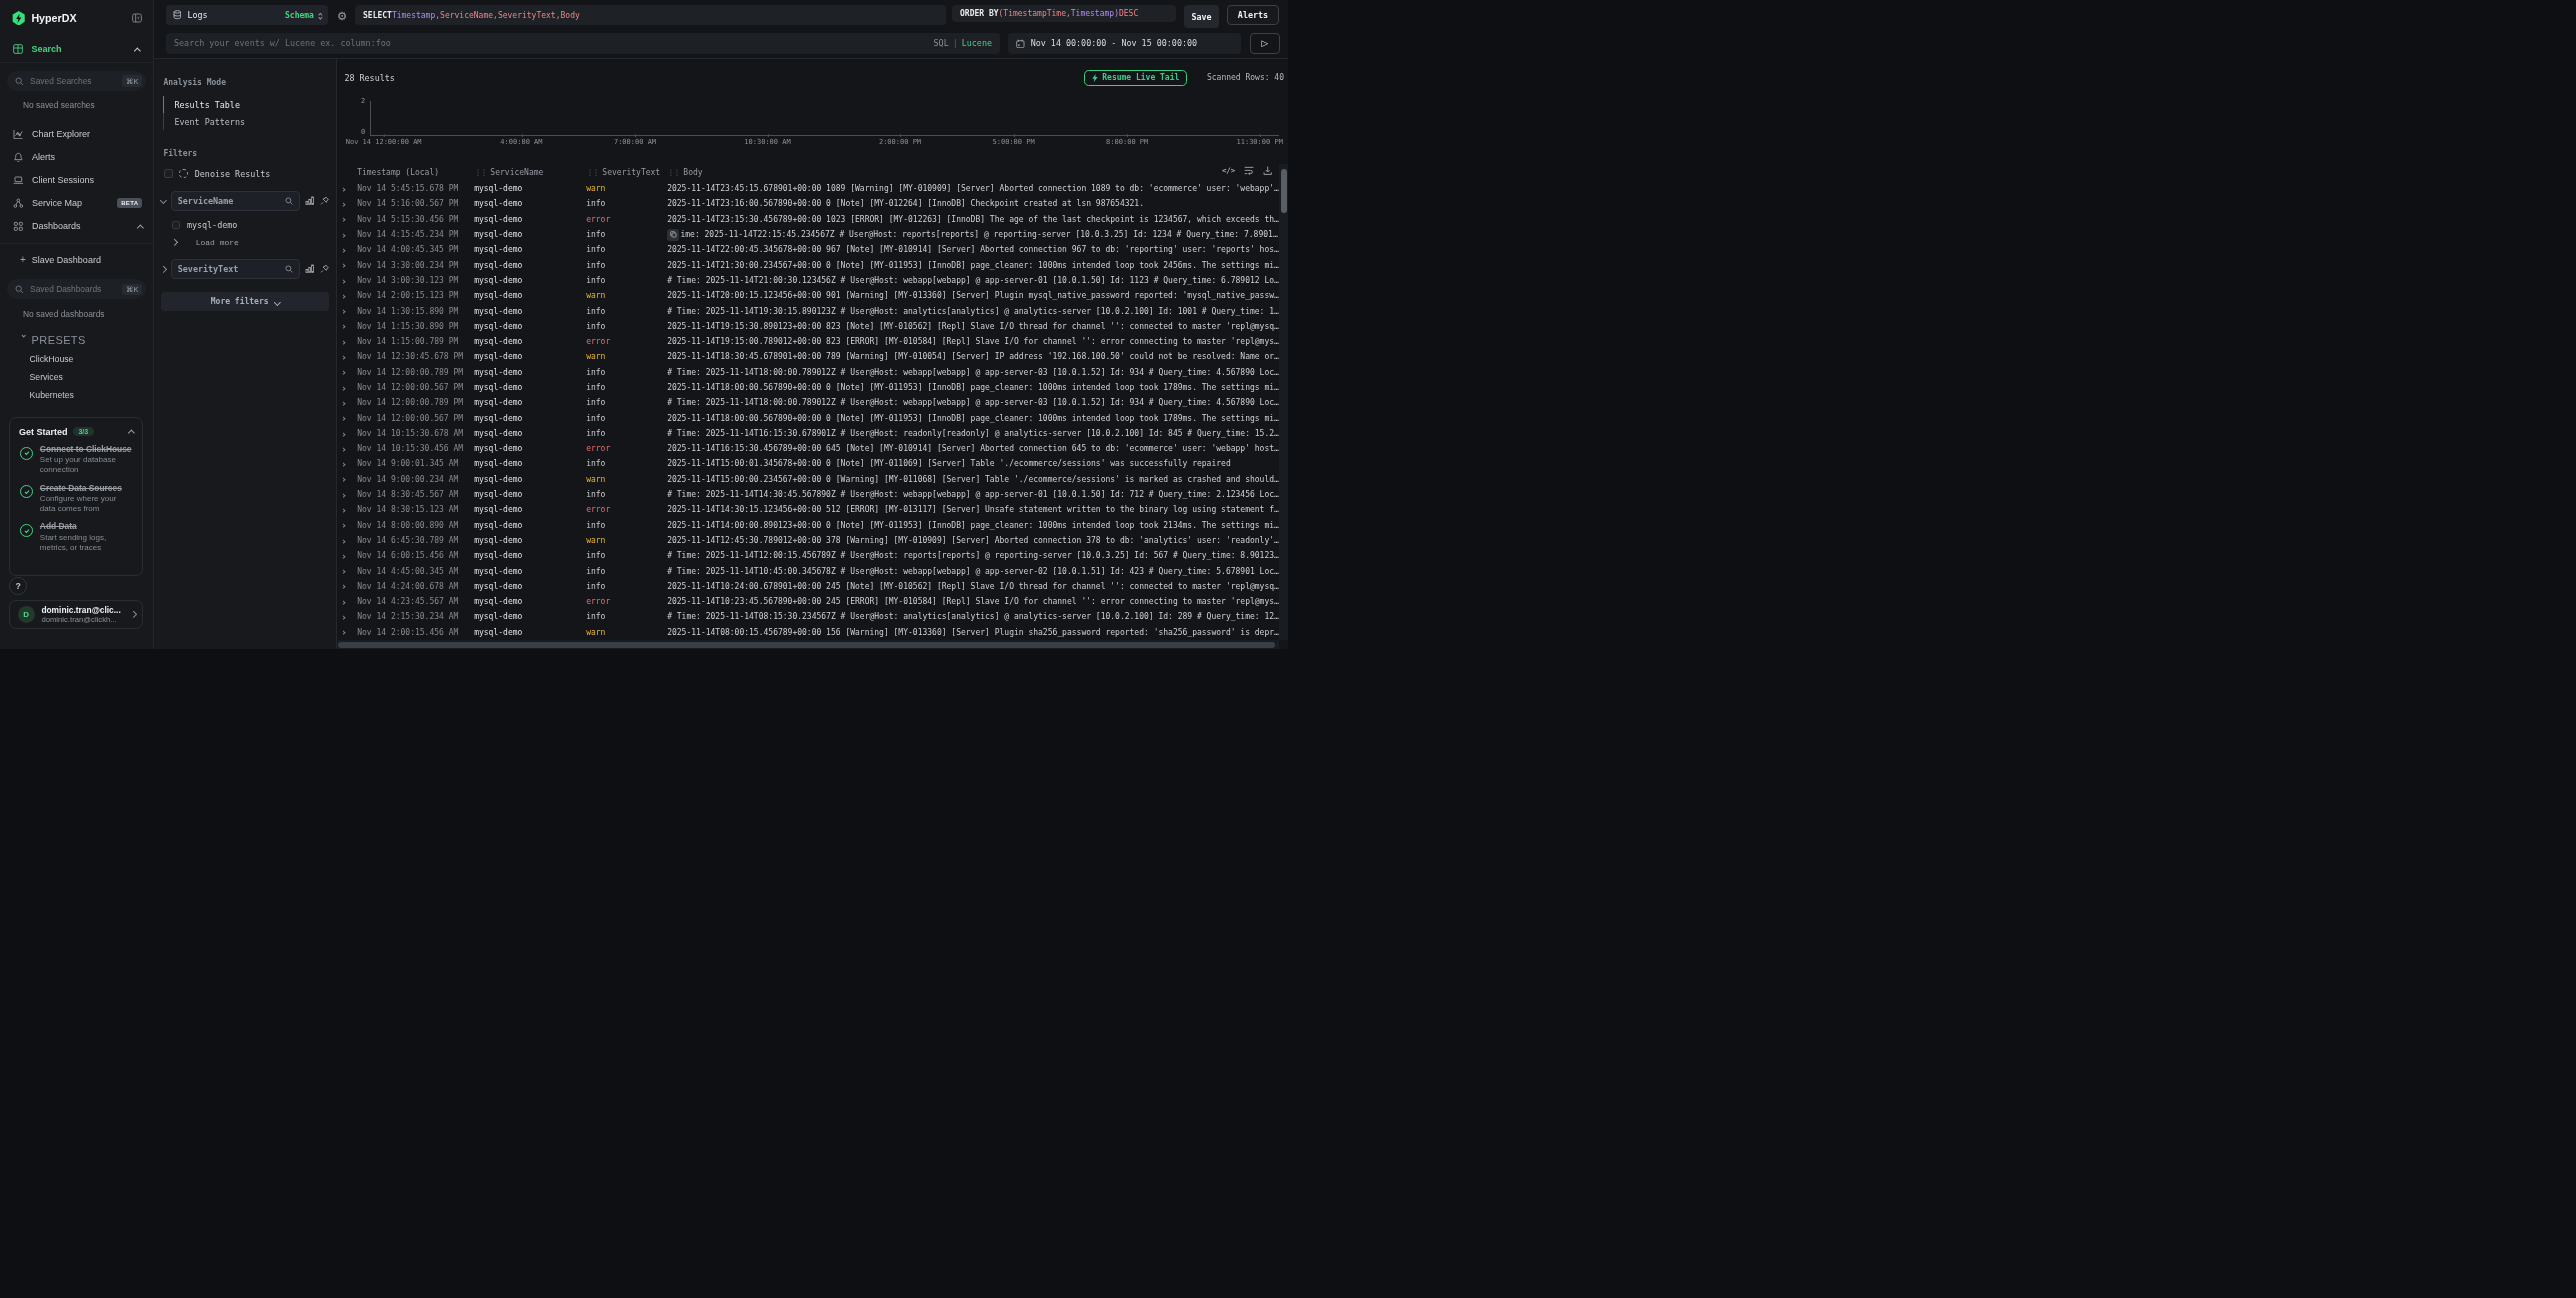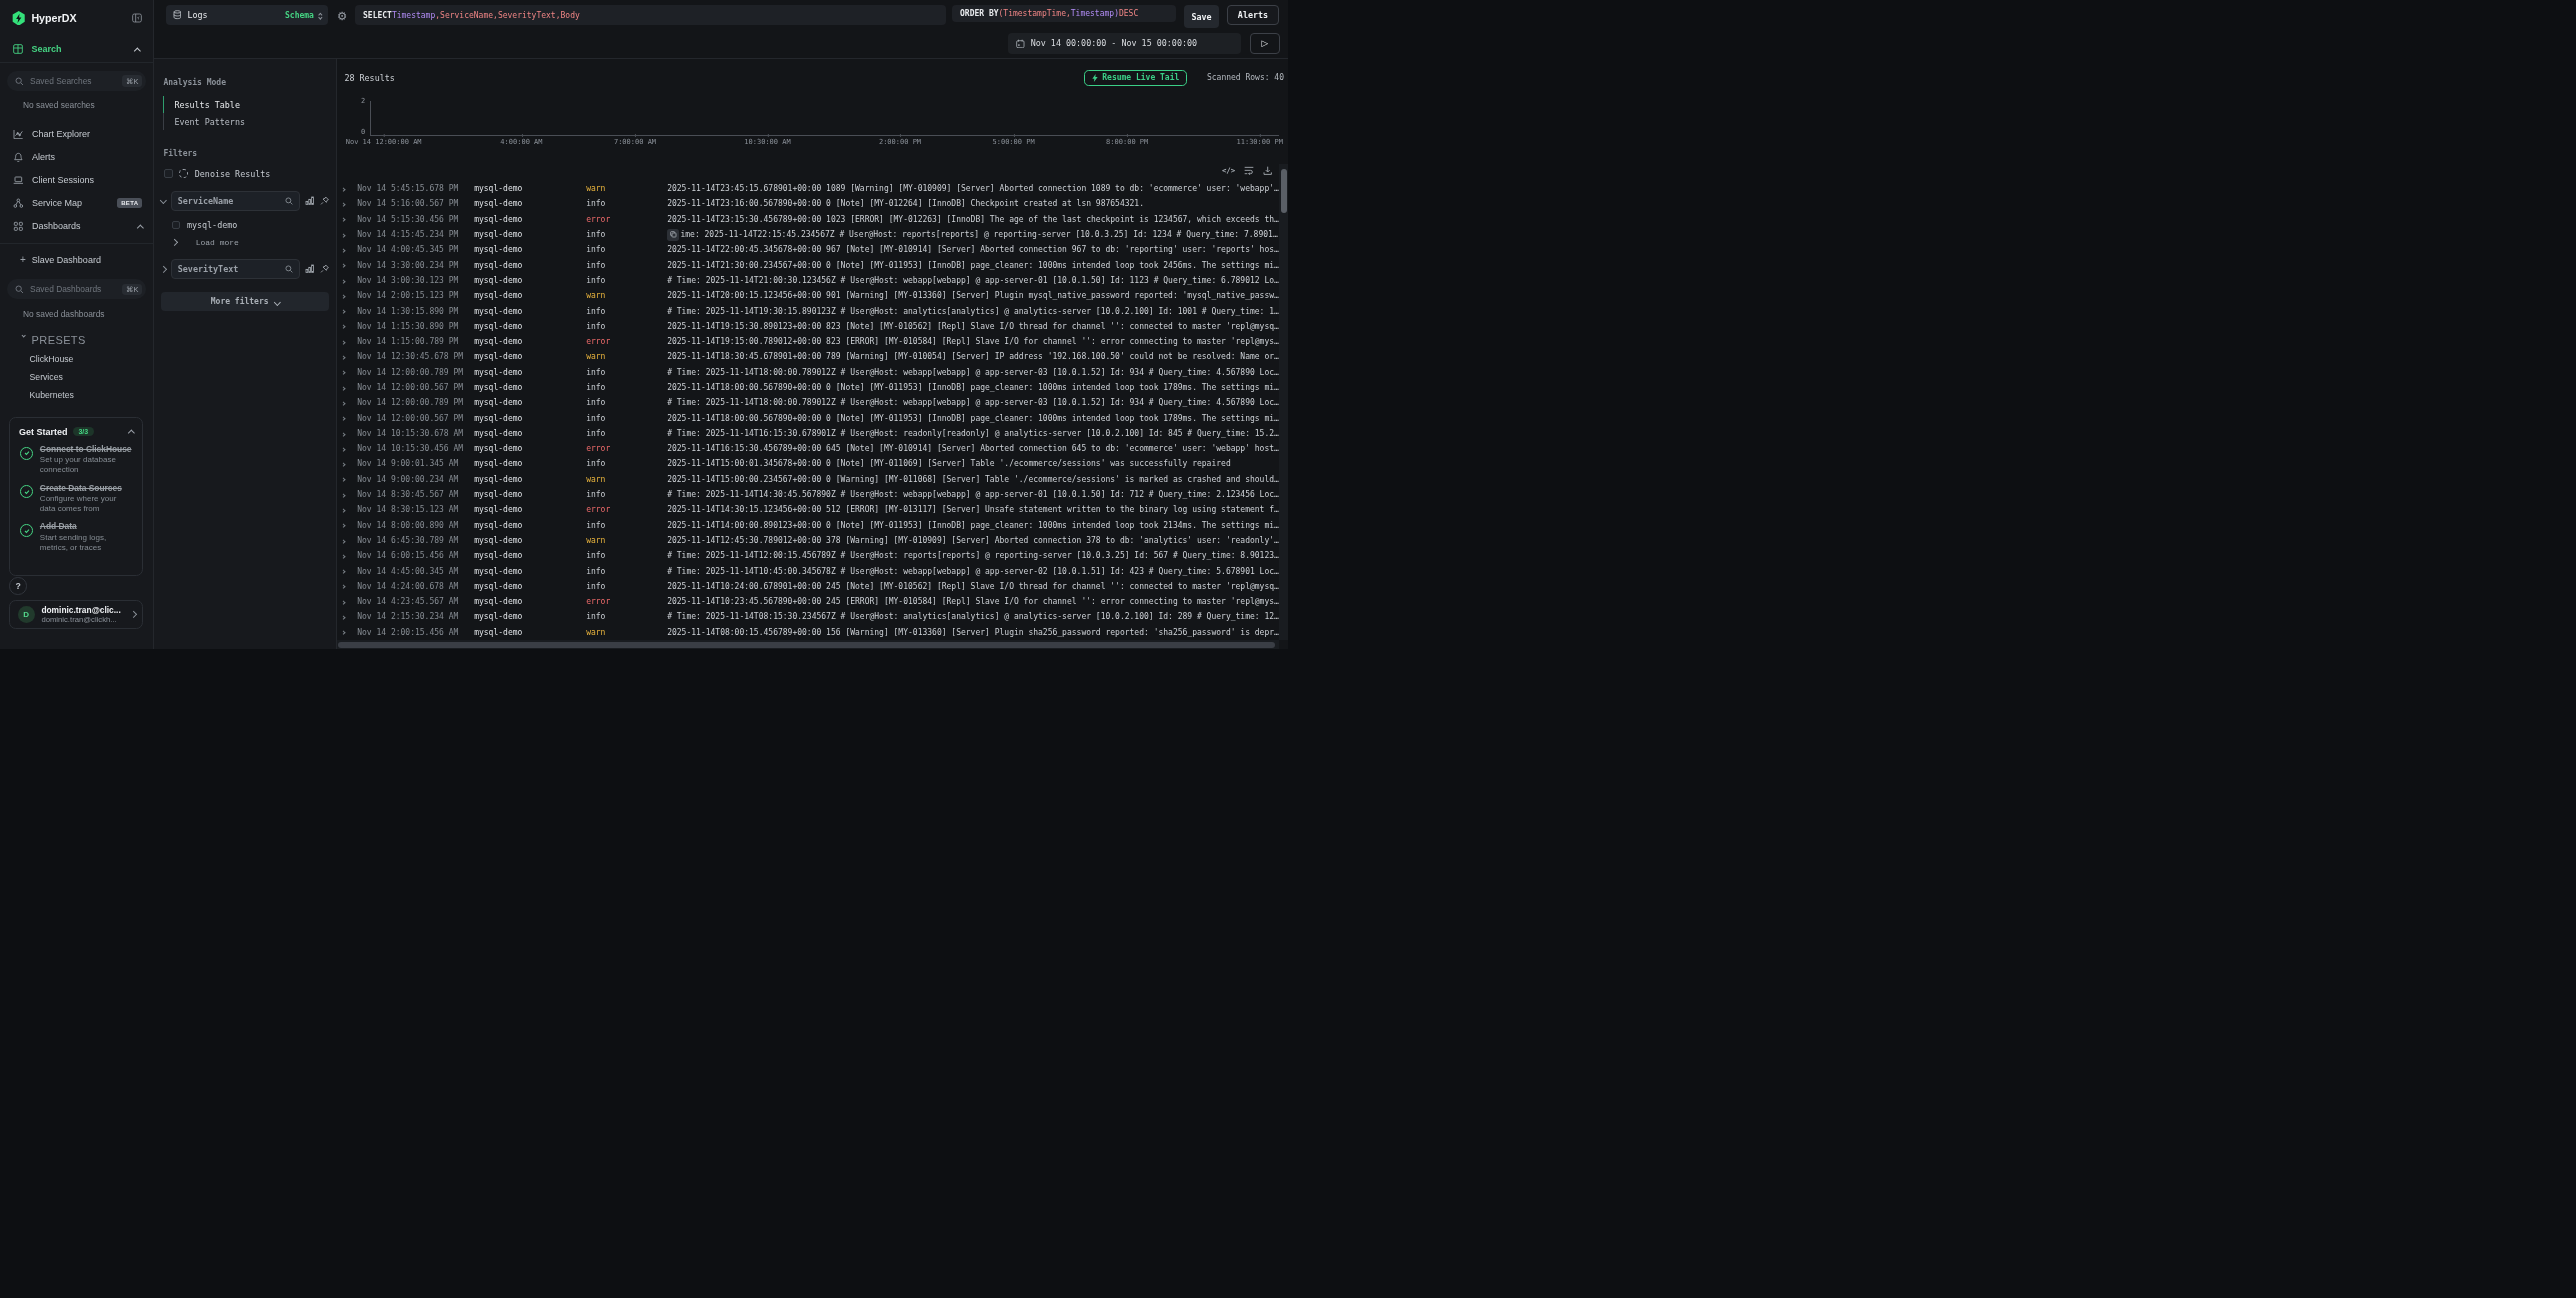--- a/index.html
+++ b/index.html
@@ -346,20 +346,26 @@
         <span class="c-salmon">(TimestampTime,</span>
         <span class="c-purple"> Timestamp)</span>
         <span class="c-salmon"> DESC</span>
     </div>
 
     <div class="save-btn mono">Save</div>
     <div class="alerts-btn mono">Alerts</div>
   </div>
 
   <div id="searchrow">
+    <div class="search-input mono">
+      <span class="ph">Search your events w/ Lucene ex. column:foo</span>
+      <span class="mode-sql">SQL</span>
+      <span class="mode-sep">|</span>
+      <span class="mode-lucene">Lucene</span>
+    </div>
     <div class="date-box mono">
       <span>
         <svg width="8.7" height="9.4" viewBox="0 0 13 14" fill="none" stroke="#aab0b7" stroke-width="1.2">
             <rect x="1" y="2.5" width="11" height="10.5" rx="2"></rect>
             <line x1="3.8" y1="1" x2="3.8" y2="4"></line>
             <line x1="9.2" y1="1" x2="9.2" y2="4"></line>
             <rect x="3.2" y="8" width="2.2" height="2.2" fill="#aab0b7" stroke="none"></rect>
           </svg>
       </span>
       <span class="dtxt">Nov 14 00:00:00 - Nov 15 00:00:00</span>
@@ -544,20 +550,28 @@
       </span>
       <span class="ic">
         <svg width="9.4" height="9.4" viewBox="0 0 14 14" fill="none" stroke="currentColor" stroke-width="1.3">
             <line x1="7" y1="1" x2="7" y2="8.5"></line>
             <path d="M4 6 L7 9 L10 6"></path>
             <path d="M1.5 9.5 V12.5 H12.5 V9.5"></path>
           </svg>
       </span>
     </div>
 
+    <div class="thead">
+      <span></span>
+        <span></span>
+      <span>Timestamp (Local)</span>
+      <span><span class="dots">⋮⋮</span><span>ServiceName</span></span>
+      <span><span class="dots">⋮⋮</span><span>SeverityText</span></span>
+      <span><span class="dots">⋮⋮</span><span>Body</span></span>
+    </div>
 
     <div id="rows">
   <div class="trow">
     <span class="rchev"><span class="chev r"></span></span>
     <span><span class="vline"></span></span>
     <span class="c-ts">Nov 14 5:45:15.678 PM</span>
     <span class="c-svc">mysql-demo</span>
     <span class="c-sev sev-warn">warn</span>
     <span class="c-body">
 

